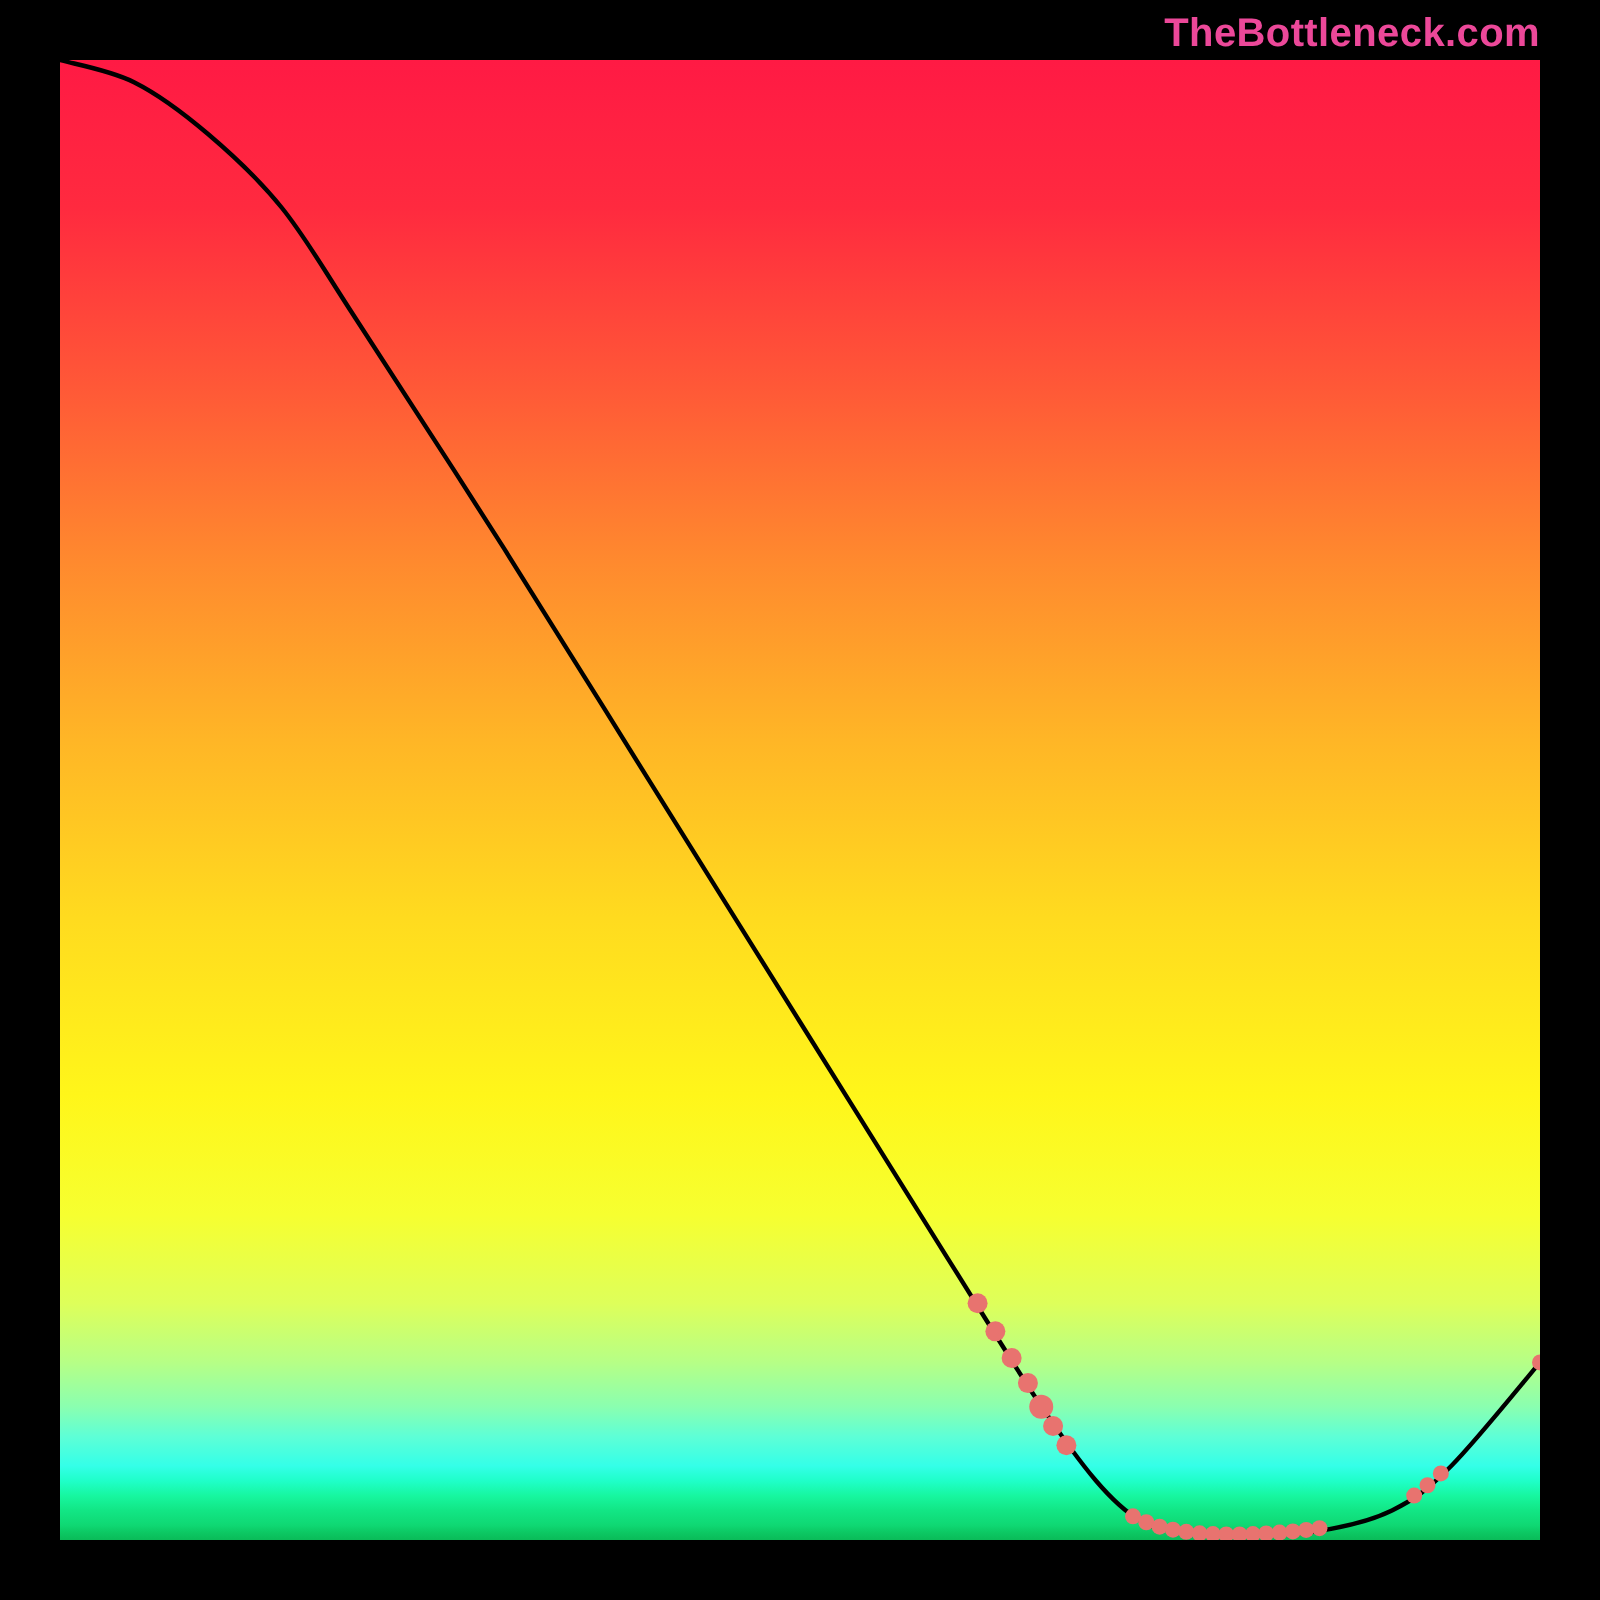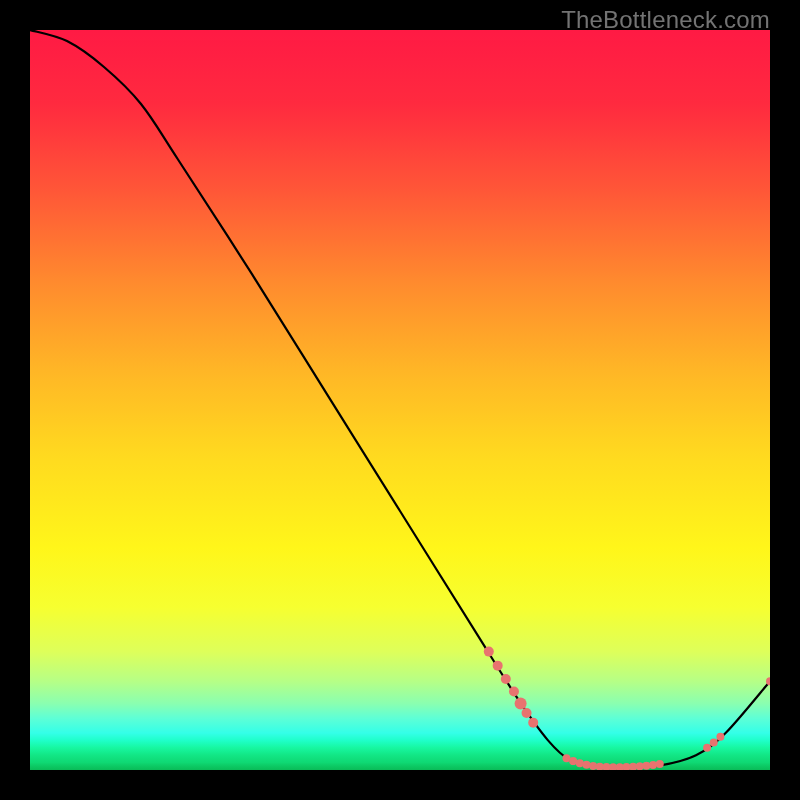--- a/index.html
+++ b/index.html
@@ -36,23 +36,23 @@
       #12e685 98%,
       #0fd873 99%,
       #0cc863 99.5%,
       #0abb58 100%
     );
   }
   .attribution {
     position: absolute;
     top: 6px;
     right: 30px;
-    color: #737373;
-    font-size: 24px;
-    font-weight: 400;
+    color: #ec4899;
+    font-size: 20px;
+    font-weight: 700;
     letter-spacing: 0.2px;
   }
   svg {
     position: absolute;
     left: 0;
     top: 0;
   }
   .curve {
     fill: none;
     stroke: #000;

